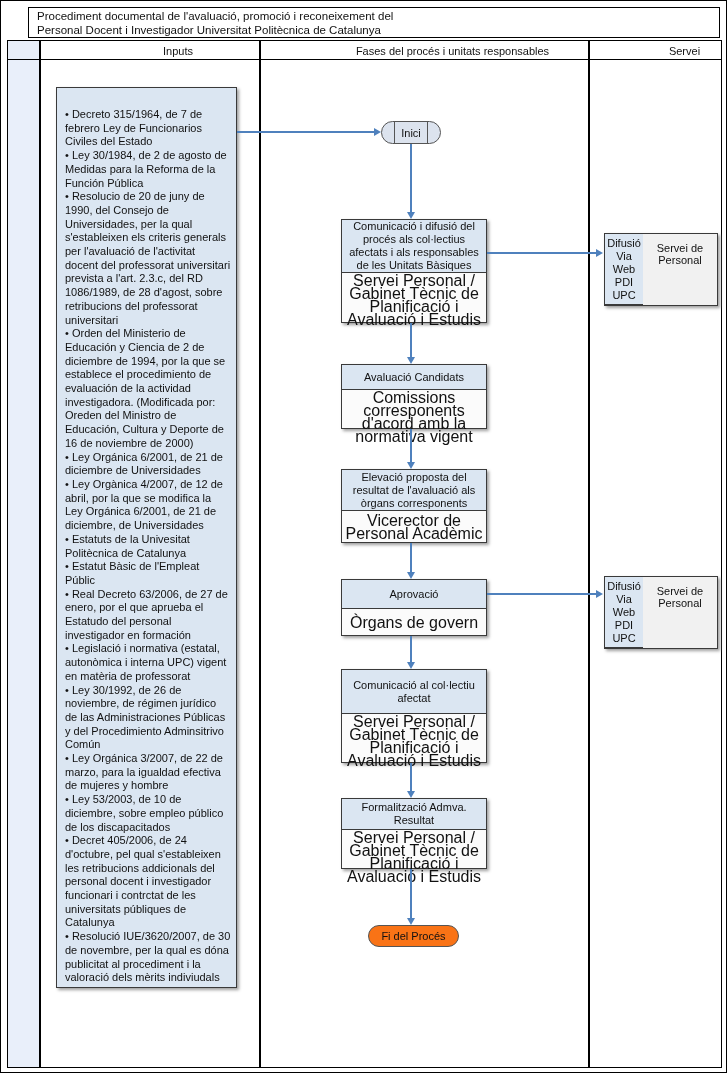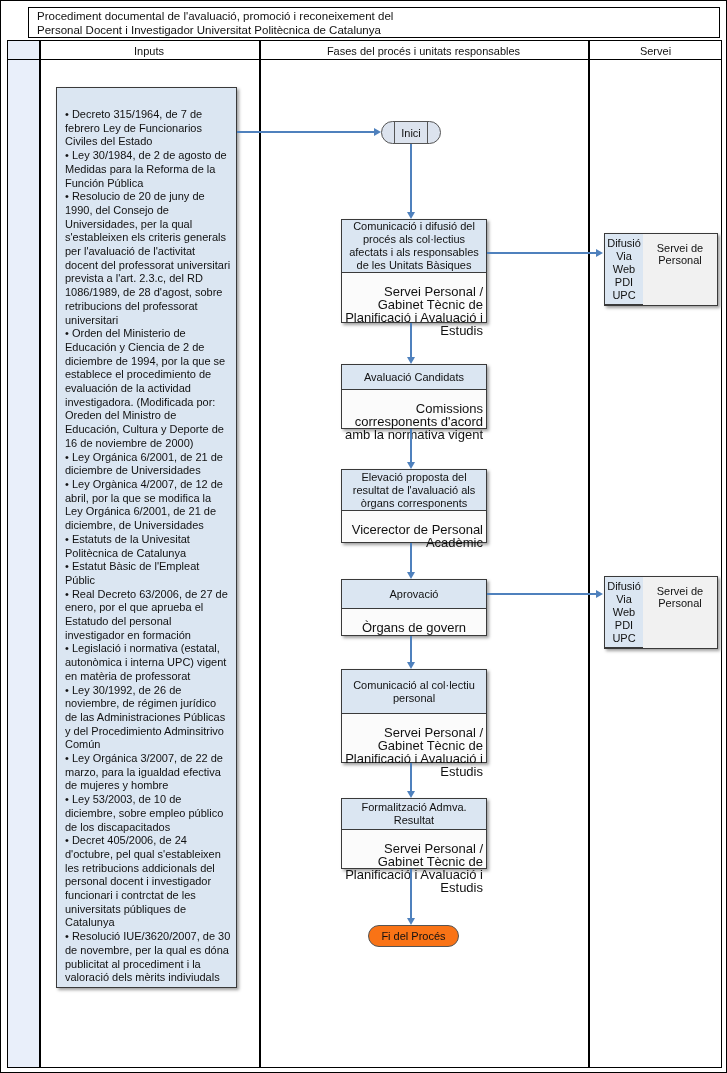--- a/index.html
+++ b/index.html
@@ -10,21 +10,21 @@
   .title-box{position:absolute;left:27px;top:6px;width:692px;height:31px;border:1px solid #000;
              box-sizing:border-box;padding:1px 8px;font-size:11.5px;line-height:14px;color:#111;}
 
   
   .table-frame{position:absolute;left:6px;top:39px;width:715px;height:1028px;border:1.5px solid #000;
                box-sizing:border-box;}
   .strip{position:absolute;left:0;top:0;width:31px;height:100%;background:#e9effa;}
   .vsep{position:absolute;top:0;width:1.5px;height:100%;background:#000;}
   .header-row{position:absolute;left:0;top:0;width:100%;height:19px;border-bottom:1.5px solid #000;box-sizing:border-box;}
   .hdr{position:absolute;top:0;height:19px;display:flex;align-items:center;justify-content:center;
-       font-size:11px;color:#111;}
+       font-size:11px;color:#111;margin-left:29px;}
 
   
   .inputs-box{position:absolute;left:55px;top:86px;width:181px;height:901px;background:#dbe6f2;
               border:1px solid #3a3a3a;box-shadow:2px 2px 3px #9f9f9f;box-sizing:border-box;
               padding:20px 5px 0 8px;font-size:11px;line-height:13.7px;color:#111;overflow:hidden;}
   .bullet-item{margin:0;}
 
   
   .terminator{position:absolute;display:flex;align-items:center;justify-content:center;
               border:1px solid #555;border-radius:12px;font-size:11px;color:#111;box-sizing:border-box;}
@@ -32,22 +32,22 @@
   .start-node::before,.start-node::after{content:"";position:absolute;top:0;bottom:0;width:1px;background:#555;}
   .start-node::before{left:12px;}
   .start-node::after{right:12px;}
   .end-node{left:367px;top:924px;width:91px;height:22px;background:#f97316;}
 
   .proc-box{position:absolute;left:340px;width:146px;border:1px solid #3a3a3a;box-sizing:border-box;
             box-shadow:2px 2px 3px #9f9f9f;display:flex;flex-direction:column;background:#fbfbfb;}
   .proc-phase{background:#dbe6f2;border-bottom:1px solid #3a3a3a;display:flex;align-items:center;
               justify-content:center;text-align:center;font-size:11px;line-height:13px;color:#111;
               padding:1px 3px;box-sizing:border-box;flex:0 0 auto;}
-  .proc-unit{flex:1 1 auto;display:flex;align-items:center;justify-content:center;text-align:right;
-             font-size:13px;line-height:13px;color:#111;padding:12px 3px;box-sizing:border-box;}
+  .proc-unit{flex:1 1 auto;display:flex;align-items:center;justify-content:center;text-align:center;
+             font-size:16px;line-height:13px;color:#111;padding:1px 3px;box-sizing:border-box;}
 
   .out-box{position:absolute;left:603px;width:114px;height:73px;border:1px solid #3a3a3a;box-sizing:border-box;
            box-shadow:2px 2px 3px #9f9f9f;display:flex;flex-direction:row;}
   .out-label{flex:0 0 38px;background:#dbe6f2;border-bottom:1px solid #3a3a3a;display:flex;align-items:center;
              justify-content:center;text-align:center;font-size:11px;line-height:13px;color:#111;box-sizing:border-box;}
   .out-unit{flex:1 1 auto;background:#f1f1f1;display:flex;align-items:flex-start;justify-content:center;
             text-align:center;font-size:11px;color:#111;padding-top:8px;box-sizing:border-box;}
 
   
   .hline{position:absolute;height:1.5px;background:#4f81bd;}
@@ -136,21 +136,21 @@
     <div class="proc-unit">Òrgans de govern</div>
   </div>
 
   <div class="hline" style="left:486px;top:592px;width:111px;"></div>
   <div class="ah-right" style="left:595px;top:589px;"></div>
 
   <div class="vline" style="left:409px;top:635px;height:27px;"></div>
   <div class="ah-down" style="left:406px;top:661px;"></div>
 
   <div class="proc-box" style="top:668px;height:94px;">
-    <div class="proc-phase" style="height:44px;">Comunicació al col·lectiu personal</div>
+    <div class="proc-phase" style="height:44px;">Comunicació al col·lectiu afectat</div>
     <div class="proc-unit">Servei Personal / Gabinet Tècnic de Planificació i Avaluació i Estudis</div>
   </div>
 
   <div class="vline" style="left:409px;top:762px;height:29px;"></div>
   <div class="ah-down" style="left:406px;top:790px;"></div>
 
   <div class="proc-box" style="top:797px;height:71px;">
     <div class="proc-phase" style="height:31px;text-align:center;">Formalització Admva. Resultat</div>
     <div class="proc-unit">Servei Personal / Gabinet Tècnic de Planificació i Avaluació i Estudis</div>
   </div>

